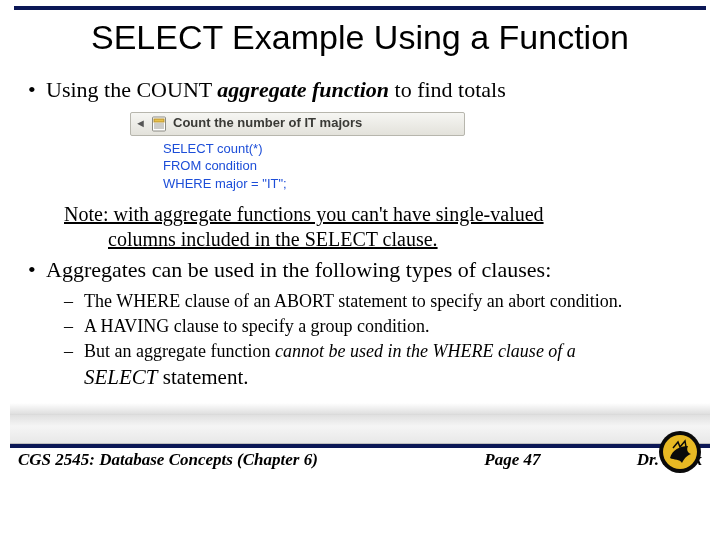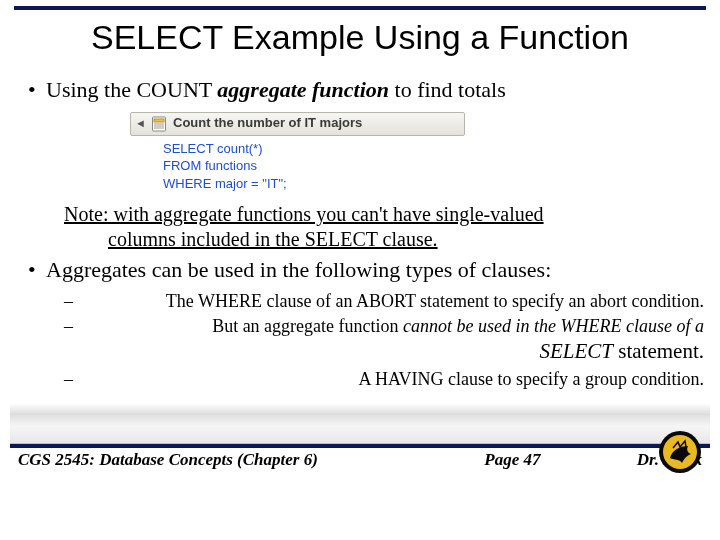--- a/index.html
+++ b/index.html
@@ -108,21 +108,20 @@
 
   .sublist {
     margin: 4px 0 0 0;
   }
   .sub {
     position: relative;
     padding-left: 60px;
     font-size: 18px;
     line-height: 1.3;
     margin: 2px 0;
-    text-align: right;
   }
   .sub::before {
     content: "–";
     position: absolute;
     left: 40px;
     top: 0;
   }
   .sub .cont { display: block; padding-left: 0; }
   .stmt { font-size: 21px; font-family: "Times New Roman", serif; }
 
@@ -203,41 +202,41 @@
             <rect x="3" y="3" width="10" height="3" fill="#e8c14a" stroke="#b8922f"></rect>
             <line x1="3" y1="8" x2="13" y2="8" stroke="#9a9a92"></line>
             <line x1="3" y1="10" x2="13" y2="10" stroke="#9a9a92"></line>
             <line x1="3" y1="12" x2="13" y2="12" stroke="#9a9a92"></line>
           </svg>
         </span>
         <span>Count the number of IT majors</span>
       </div>
       <div class="codebody">
         <div>SELECT count(*)</div>
-        <div>FROM functions</div>
+        <div>FROM condition</div>
         <div>WHERE major = "IT";</div>
       </div>
     </div>
 
     <div class="note">
       <span>Note: with aggregate functions you can't have single-valued</span>
       <span class="line2">columns included in the SELECT clause.</span>
     </div>
 
     <div class="bullet1">Aggregates can be used in the following types of clauses:</div>
 
     <div class="sublist">
       <div class="sub">The WHERE clause of an ABORT statement to specify an abort condition.</div>
+      <div class="sub">A HAVING clause to specify a group condition.</div>
       <div class="sub">
         <span>But an aggregate function </span><span class="italic">cannot be used in the WHERE clause of a</span>
         <span class="cont">
           <span class="italic stmt">SELECT</span><span class="stmt"> statement.</span>
         </span>
       </div>
-      <div class="sub">A HAVING clause to specify a group condition.</div>
     </div>
 
   </div>
 
   <div class="footer-band"></div>
   <div class="bottom-rule"></div>
 
   <div class="footer-text">
     <span class="left">CGS 2545: Database Concepts  (Chapter 6)</span>
     <span class="center">Page 47</span>

